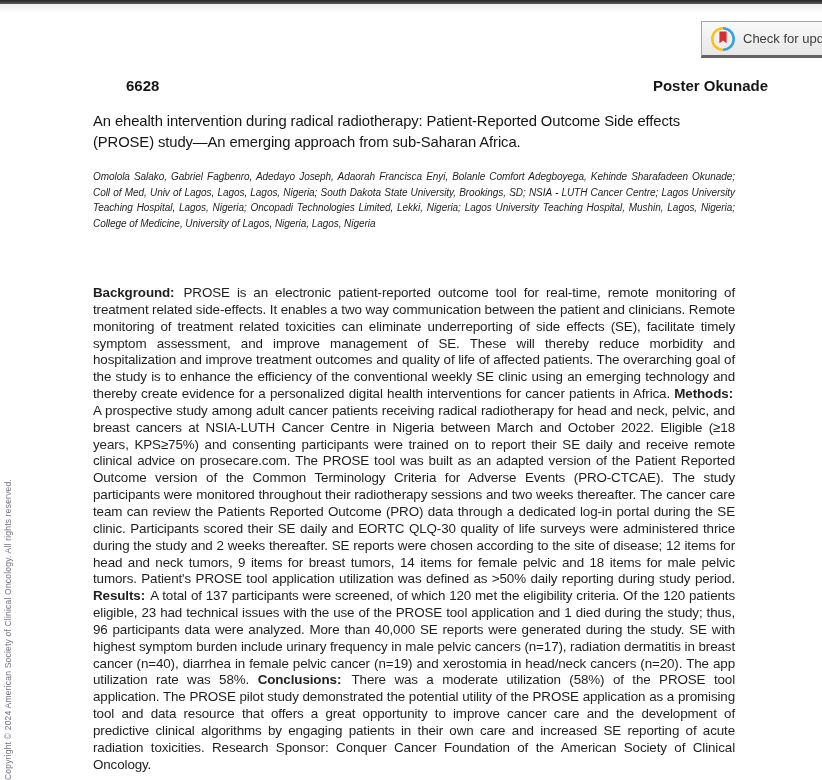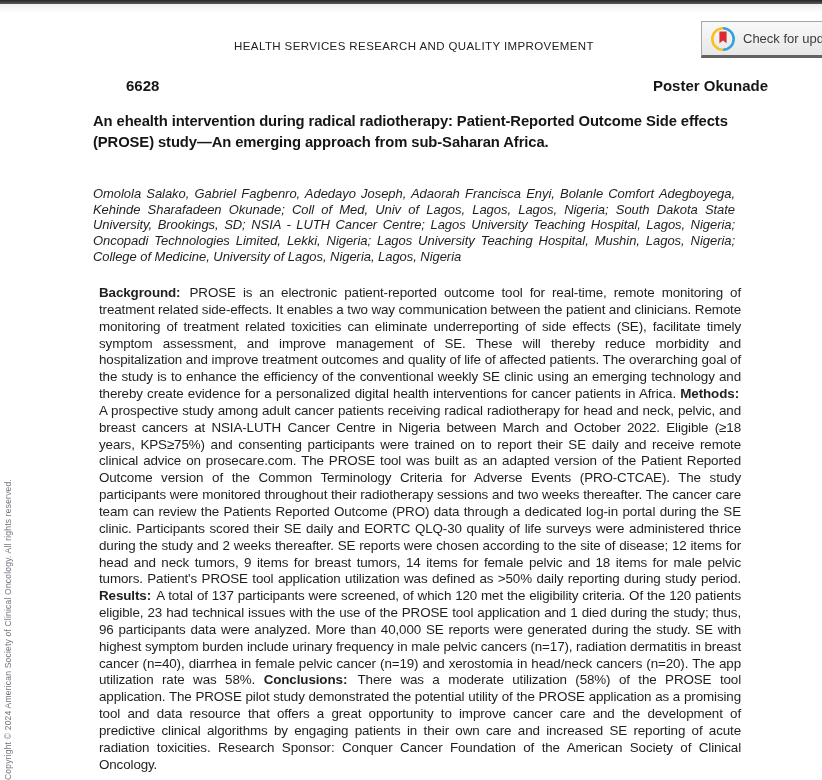--- a/index.html
+++ b/index.html
@@ -24,45 +24,44 @@
     border:1px solid #a6a6a6; border-bottom:3px solid #636363; border-right-color:#7c7c7c;
     cursor:pointer; }
   .badge svg { width:24px; height:24px; flex:none; }
   .badge-label { font-size:13px; color:#3c3c3c; white-space:nowrap; }
 
   .meta-row { position:absolute; top:77px; left:93px; width:642px;
     display:flex; justify-content:space-between;
     font-weight:bold; font-size:15px; color:#161616;margin-left:33px; }
 
   .title { position:absolute; top:111px; left:93px; width:642px;
-    font-size:14.8px; font-weight:bold; line-height:21px; color:#161616;
+    font-size:14.8px; font-weight:normal; line-height:21px; color:#161616;
     letter-spacing:-0.1px; }
 
-  .authors { position:absolute; top:186px; left:93px; width:642px;
-    font-style:italic; font-size:13px; line-height:15.7px;
+  .authors { position:absolute; top:169px; left:93px; width:642px;
+    font-style:italic; font-size:10px; line-height:15.7px;
     text-align:justify; letter-spacing:-0.05px; }
 
-  .abstract { position:absolute; top:285px; left:99px; width:642px;
+  .abstract { position:absolute; top:285px; left:93px; width:642px;
     font-size:13.4px; line-height:16.85px; text-align:justify;
     letter-spacing:-0.12px; }
   .abstract b { letter-spacing:-0.1px; padding-right:2px; }
 
   .copyright { position:absolute; top:780px; left:3px;
     transform:rotate(-90deg); transform-origin:0 0;
     font-size:8.5px; color:#73737f; letter-spacing:0.2px; white-space:nowrap; }
 </style>
 </head>
 <body>
 
 <div class="page">
 
   <div class="top-edge"></div>
   <div class="top-fade"></div>
 
-  <div class="category">HEALTH SERVICES RESEARCH AND QUALITY IMPROVEMENT</div>
 
   <div class="badge">
     <svg viewBox="0 0 24 24" aria-hidden="true">
       <path d="M12 1.3 A10.7 10.7 0 0 0 12 22.7" fill="none" stroke="#f6c21c" stroke-width="2.6"></path>
       <path d="M12 1.3 A10.7 10.7 0 0 1 12 22.7" fill="none" stroke="#35a3de" stroke-width="2.6"></path>
       <path d="M8.4 4.6 h7.2 V16.2 l-3.6 -2.7 l-3.6 2.7 Z" fill="#d92b31"></path>
     </svg>
     <span class="badge-label">Check for updates</span>
   </div>
 

